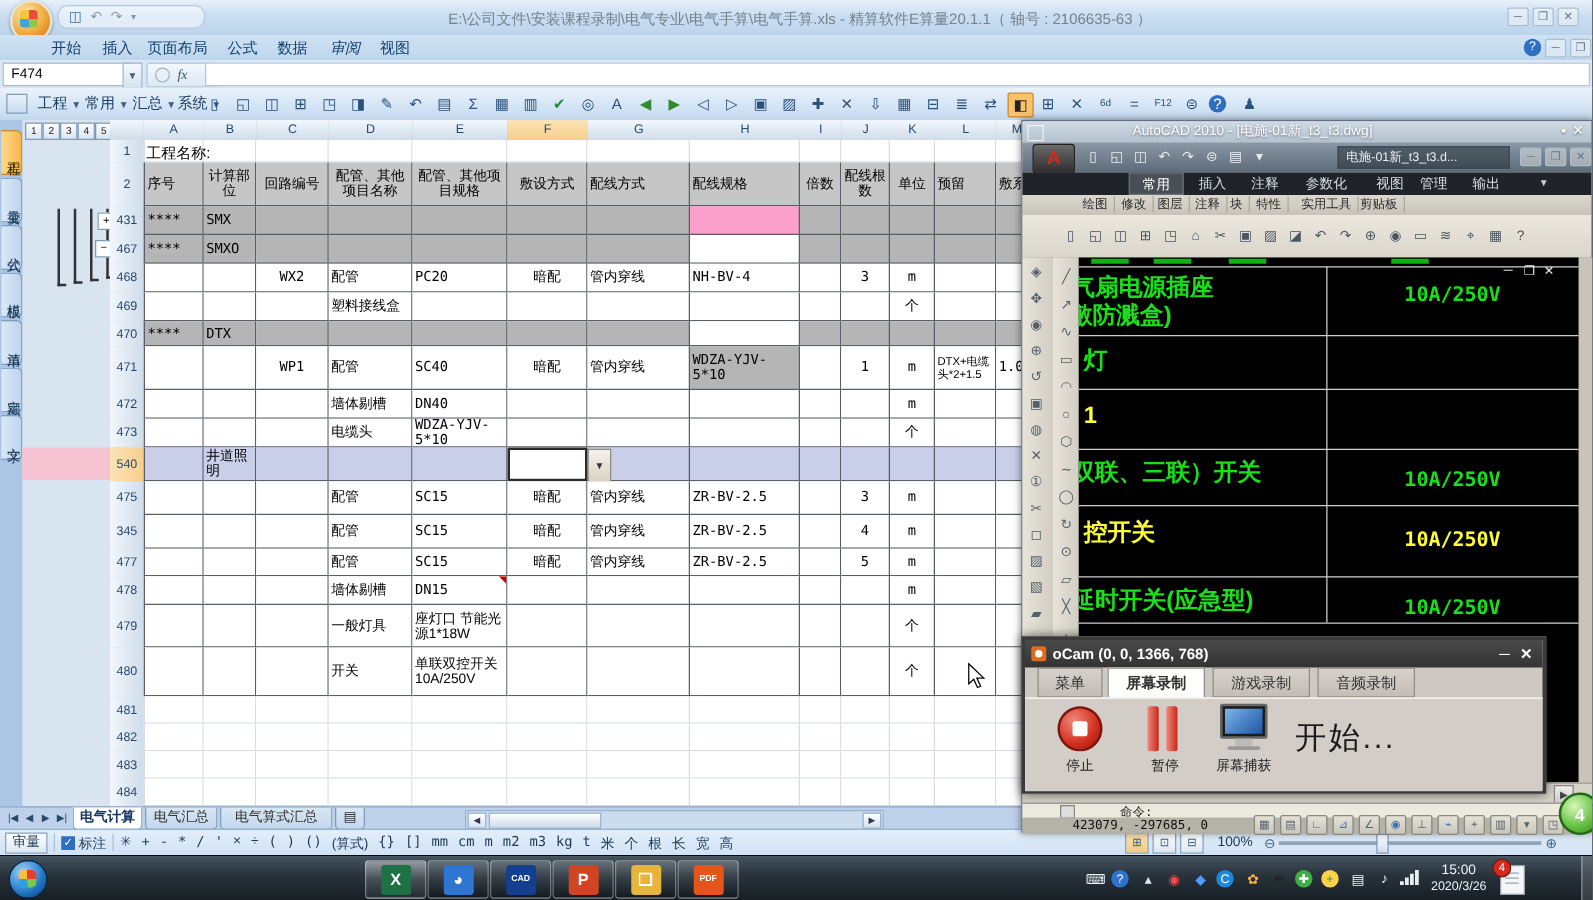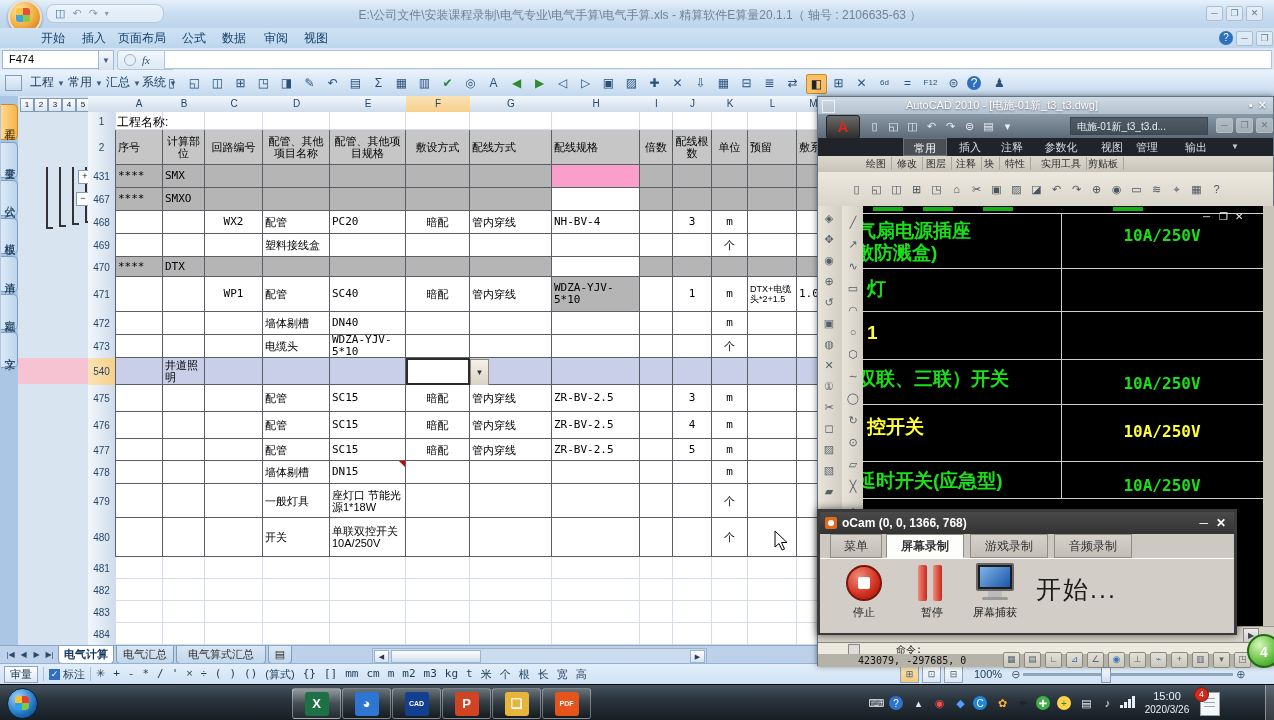--- a/index.html
+++ b/index.html
@@ -175,21 +175,21 @@
     </div>
   </div>
 
   <div class="abs" id="ribbonrow">
     <div id="ribbontabs">
         <div class="abs rtab" style="left: 38px; width: 30px;">开始</div>
         <div class="abs rtab" style="left: 80px; width: 28px;">插入</div>
         <div class="abs rtab" style="left: 118px; width: 48px;">页面布局</div>
         <div class="abs rtab" style="left: 180px; width: 28px;">公式</div>
         <div class="abs rtab" style="left: 220px; width: 28px;">数据</div>
-        <div class="abs rtab" style="left: 262px; width: 28px;">审阅</div>
+        <div class="abs rtab" style="left: 262px; width: 28px; font-style: italic;">审阅</div>
         <div class="abs rtab" style="left: 302px; width: 28px;">视图</div>
       </div>
     <div class="abs" style="left:1219px;top:3px;width:14px;height:14px;border-radius:50%;background:#2f6fc0;color:#fff;font-size:10px;text-align:center;line-height:14px;">?</div>
     <div class="abs winctl" style="left:1236px;top:3px;">
       <span>─</span>
       <span>❐</span>
 
     </div>
   </div>
 
@@ -459,21 +459,21 @@
       <div class="cell b-dark" style="left: 175px; top: 289px; width: 67px; height: 27px; background: rgb(255, 255, 255); justify-content: flex-start;">配管</div>
       <div class="cell b-dark mono" style="left: 242px; top: 289px; width: 76px; height: 27px; background: rgb(255, 255, 255); justify-content: flex-start;">SC15</div>
       <div class="cell b-dark" style="left: 318px; top: 289px; width: 64px; height: 27px; background: rgb(255, 255, 255); justify-content: center;">暗配</div>
       <div class="cell b-dark" style="left: 382px; top: 289px; width: 82px; height: 27px; background: rgb(255, 255, 255); justify-content: flex-start;">管内穿线</div>
       <div class="cell b-dark mono" style="left: 464px; top: 289px; width: 88px; height: 27px; background: rgb(255, 255, 255); justify-content: flex-start;">ZR-BV-2.5</div>
       <div class="cell b-dark" style="left: 552px; top: 289px; width: 33px; height: 27px; background: rgb(255, 255, 255); justify-content: center;"></div>
       <div class="cell b-dark mono" style="left: 585px; top: 289px; width: 39px; height: 27px; background: rgb(255, 255, 255); justify-content: center;">3</div>
       <div class="cell b-dark mono" style="left: 624px; top: 289px; width: 36px; height: 27px; background: rgb(255, 255, 255); justify-content: center;">m</div>
       <div class="cell b-dark" style="left: 660px; top: 289px; width: 49px; height: 27px; background: rgb(255, 255, 255); justify-content: flex-start;"></div>
       <div class="cell b-dark" style="left: 709px; top: 289px; width: 33px; height: 27px; background: rgb(255, 255, 255); justify-content: flex-start;"></div>
-      <div class="rownum" style="top: 316px; height: 27px;">476</div>
+      <div class="rownum" style="top: 316px; height: 27px;">345</div>
       <div class="cell b-dark" style="left: 27px; top: 316px; width: 48px; height: 27px; background: rgb(255, 255, 255); justify-content: flex-start; border-left: 1px solid rgb(90, 95, 102);"></div>
       <div class="cell b-dark" style="left: 75px; top: 316px; width: 42px; height: 27px; background: rgb(255, 255, 255); justify-content: flex-start;"></div>
       <div class="cell b-dark" style="left: 117px; top: 316px; width: 58px; height: 27px; background: rgb(255, 255, 255); justify-content: center;"></div>
       <div class="cell b-dark" style="left: 175px; top: 316px; width: 67px; height: 27px; background: rgb(255, 255, 255); justify-content: flex-start;">配管</div>
       <div class="cell b-dark mono" style="left: 242px; top: 316px; width: 76px; height: 27px; background: rgb(255, 255, 255); justify-content: flex-start;">SC15</div>
       <div class="cell b-dark" style="left: 318px; top: 316px; width: 64px; height: 27px; background: rgb(255, 255, 255); justify-content: center;">暗配</div>
       <div class="cell b-dark" style="left: 382px; top: 316px; width: 82px; height: 27px; background: rgb(255, 255, 255); justify-content: flex-start;">管内穿线</div>
       <div class="cell b-dark mono" style="left: 464px; top: 316px; width: 88px; height: 27px; background: rgb(255, 255, 255); justify-content: flex-start;">ZR-BV-2.5</div>
       <div class="cell b-dark" style="left: 552px; top: 316px; width: 33px; height: 27px; background: rgb(255, 255, 255); justify-content: center;"></div>
       <div class="cell b-dark mono" style="left: 585px; top: 316px; width: 39px; height: 27px; background: rgb(255, 255, 255); justify-content: center;">4</div>
@@ -687,21 +687,21 @@
         <span>✕</span>
       </div>
     </div>
     <div class="abs" id="cadtabs">
         <div class="cadtab active" style="left: 85px; width: 44px;">常用</div>
         <div class="cadtab" style="left: 135px; width: 34px;">插入</div>
         <div class="cadtab" style="left: 177px; width: 34px;">注释</div>
         <div class="cadtab" style="left: 220px; width: 46px;">参数化</div>
         <div class="cadtab" style="left: 277px; width: 34px;">视图</div>
         <div class="cadtab" style="left: 312px; width: 34px;">管理</div>
-        <div class="cadtab" style="left: 353px; width: 36px; text-align: right;">输出</div>
+        <div class="cadtab" style="left: 353px; width: 36px;">输出</div>
         <div class="cadtab" style="left: 410px; width: 14px; color: rgb(204, 204, 204); font-size: 8px;">▼</div>
       </div>
     <div class="abs" id="cadpanels">
         <div class="cadpanel" style="left: 43px;">绘图</div>
         <div class="cadpanel" style="left: 74px;">修改</div>
         <div class="cadpanel" style="left: 103px;">图层</div>
         <div class="cadpanel" style="left: 133px;">注释</div>
         <div class="cadpanel" style="left: 161px;">块</div>
         <div class="cadpanel" style="left: 182px;">特性</div>
         <div class="cadpanel" style="left: 218px;">实用工具</div>

